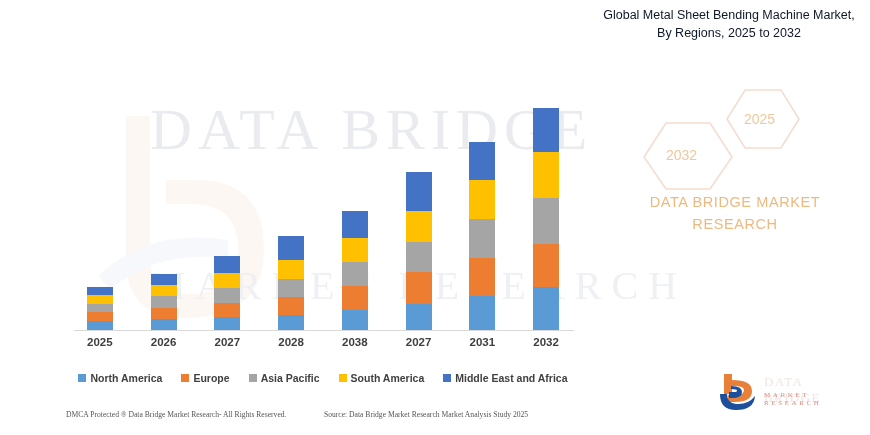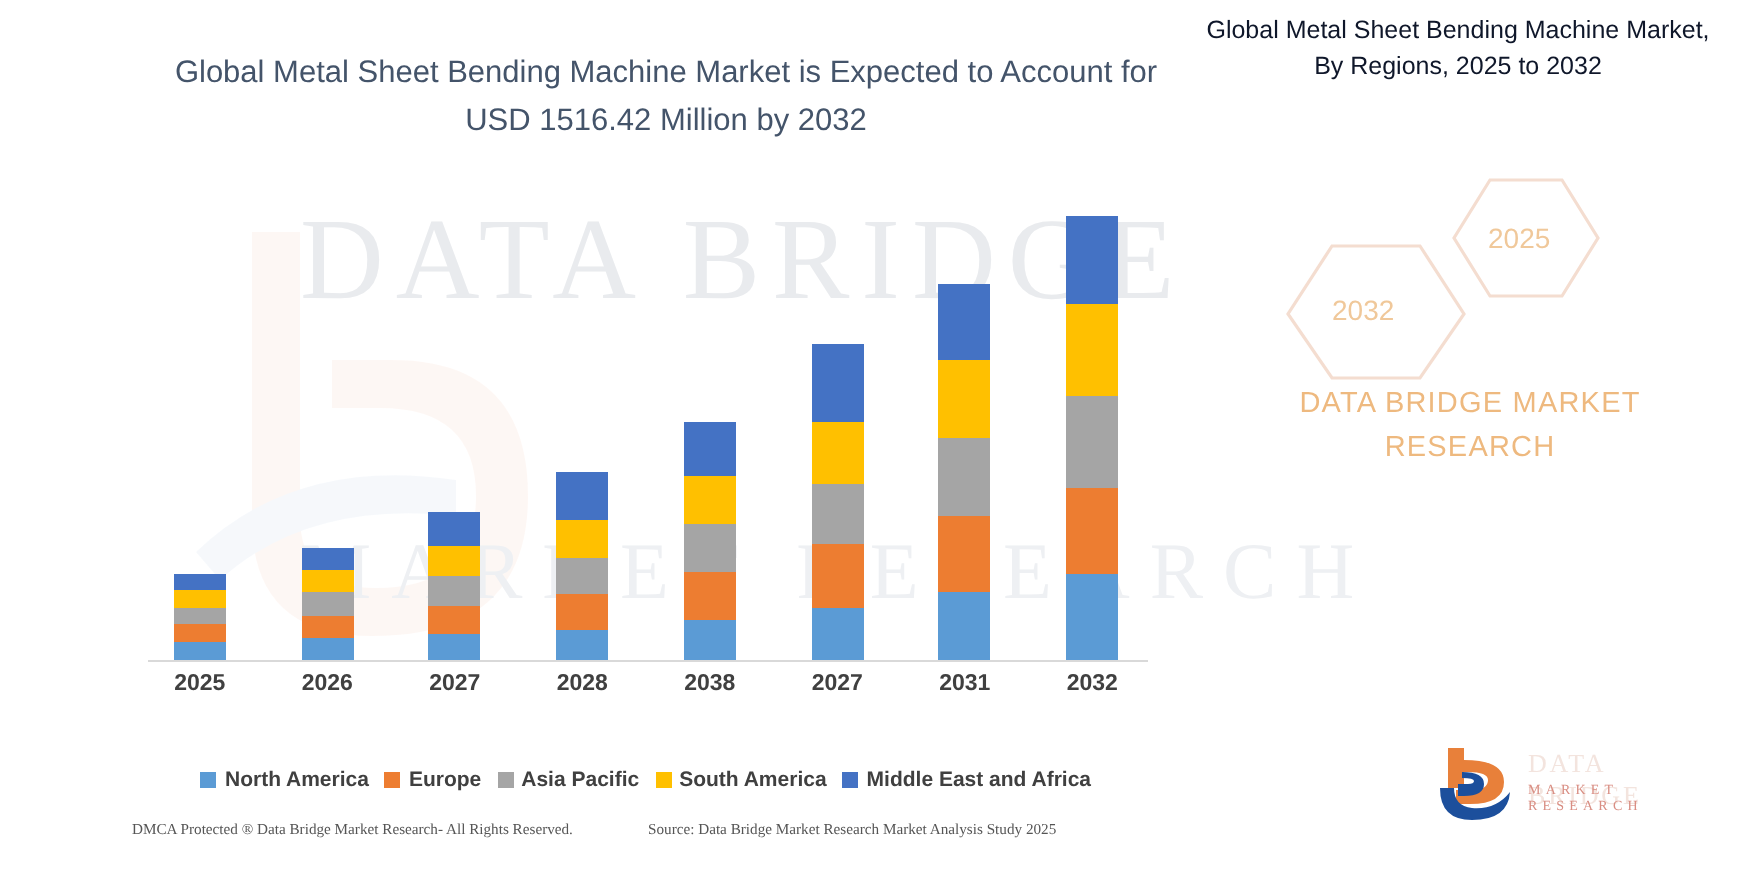--- a/index.html
+++ b/index.html
@@ -79,22 +79,22 @@
   .seg{width:100%;}
 
   .xlabels{
     position:absolute;left:0;top:240px;width:510px;display:flex;
   }
   .xlabel{
     flex:1 1 0;text-align:center;color:#404040;font-size:11.5px;font-weight:700;
   }
 
   .legend{
-    position:absolute;left:68px;top:384px;width:510px;
-    display:flex;justify-content:center;align-items:center;gap:8px;
+    position:absolute;left:68px;top:372px;width:510px;
+    display:flex;justify-content:center;align-items:center;gap:19px;
   }
   .lg-item{display:flex;align-items:center;gap:4px;}
   .lg-sw{width:8px;height:8px;display:block;}
   .lg-tx{font-size:10.5px;color:#404040;font-weight:700;white-space:nowrap;}
 
   .footer{position:absolute;left:66px;top:410px;width:520px;}
   .f1{position:absolute;left:0;top:0;font-size:7.6px;color:#555;
       font-family:"Liberation Serif", serif;white-space:nowrap;text-align:center;}
   .f2{position:absolute;left:258px;top:0;font-size:7.6px;color:#555;
       font-family:"Liberation Serif", serif;white-space:nowrap;}
@@ -106,21 +106,20 @@
 
   <div class="wm-wrap">
     <svg class="wm-b" viewBox="0 0 210 210">
       <path d="M38 8 L62 8 L62 150 Q62 186 100 186 Q150 186 150 140 Q150 96 102 96 L78 96 L78 72 L108 72 Q176 72 176 140 Q176 210 98 210 Q38 210 38 152 Z" fill="#fdf0ea"></path>
       <path d="M10 168 Q60 120 140 132 L140 150 Q66 142 22 182 Z" fill="#eef3f9"></path>
     </svg>
     <div class="wm-text">DATA BRIDGE</div>
     <div class="wm-text2">MARKET RESEARCH</div>
   </div>
 
-  <div class="headline">Global Metal Sheet Bending Machine Market is Expected to Account for USD 1516.42 Million by 2032</div>
 
   <div class="chart">
     <div class="plot">
       <div class="bars" id="bars">
           <div class="bar-slot">
             <div class="bar">
               <div class="seg" style="background: rgb(68, 114, 196); height: 8.13913px;"></div>
               <div class="seg" style="background: rgb(255, 192, 0); height: 8.13913px;"></div>
               <div class="seg" style="background: rgb(165, 165, 165); height: 8.13913px;"></div>
               <div class="seg" style="background: rgb(237, 125, 49); height: 9.15652px;"></div>

